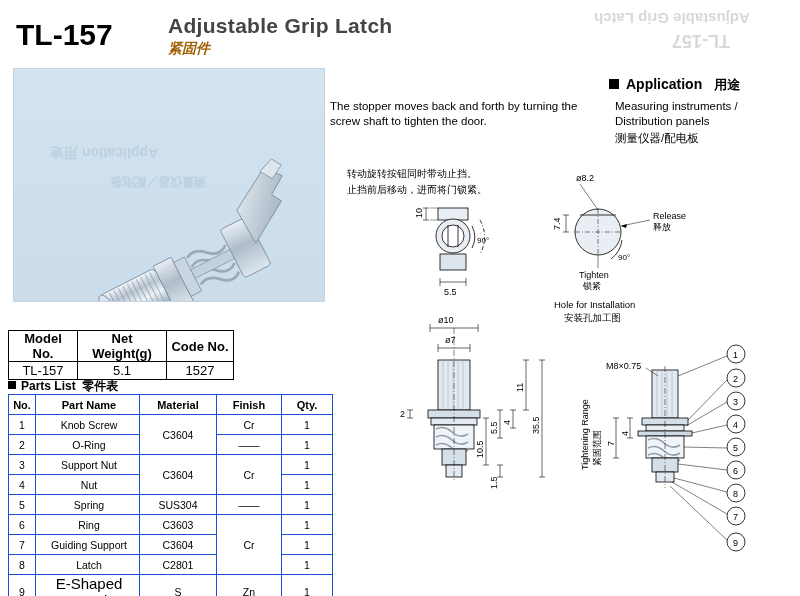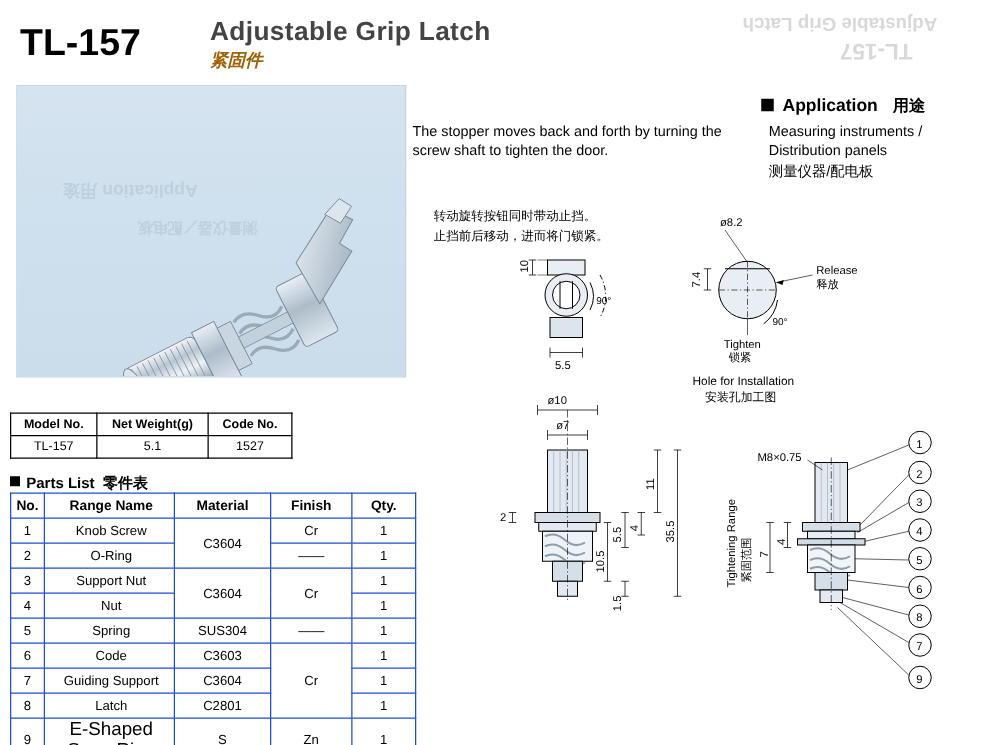--- a/index.html
+++ b/index.html
@@ -89,21 +89,21 @@
     transform: rotate(180deg);
     white-space: nowrap;
   }
   .latch-art { position:absolute; left:0; top:0; width:310px; height:232px; }
 
   
   .model-table {
     position: absolute;
     left: 8px; top: 330px;
     border-collapse: collapse;
-    font-size: 10px;
+    font-size: 13px;
   }
   .model-table th, .model-table td {
     border: 1px solid #000;
     text-align: center;
     height: 17px;
     padding: 0 4px;
   }
   .model-table th { font-weight: bold; }
   .mt-c1 { width: 60px; }
   .mt-c2 { width: 80px; }
@@ -263,21 +263,21 @@
   </table>
 
   <div class="parts-heading">
     <span class="sq"></span><span>Parts List</span>&nbsp;&nbsp;<span>零件表</span>
   </div>
 
   <table class="parts-table">
     <thead>
       <tr>
         <th class="pt-no">No.</th>
-        <th class="pt-name" style="text-align:center !important">Range Name</th>
+        <th class="pt-name" style="text-align:center !important">Part Name</th>
         <th class="pt-mat">Material</th>
         <th class="pt-fin">Finish</th>
         <th class="pt-qty">Qty.</th>
       </tr>
     </thead>
     <tbody>
       <tr>
         <td>1</td>
         <td class="pt-name">Knob Screw</td>
         <td rowspan="2">C3604</td>
@@ -304,21 +304,21 @@
       </tr>
       <tr>
         <td>5</td>
         <td class="pt-name">Spring</td>
         <td>SUS304</td>
         <td>——</td>
         <td>1</td>
       </tr>
       <tr>
         <td>6</td>
-        <td class="pt-name">Code</td>
+        <td class="pt-name">Ring</td>
         <td>C3603</td>
         <td rowspan="3">Cr</td>
         <td>1</td>
       </tr>
       <tr>
         <td>7</td>
         <td class="pt-name">Guiding Support</td>
         <td>C3604</td>
         <td>1</td>
       </tr>

